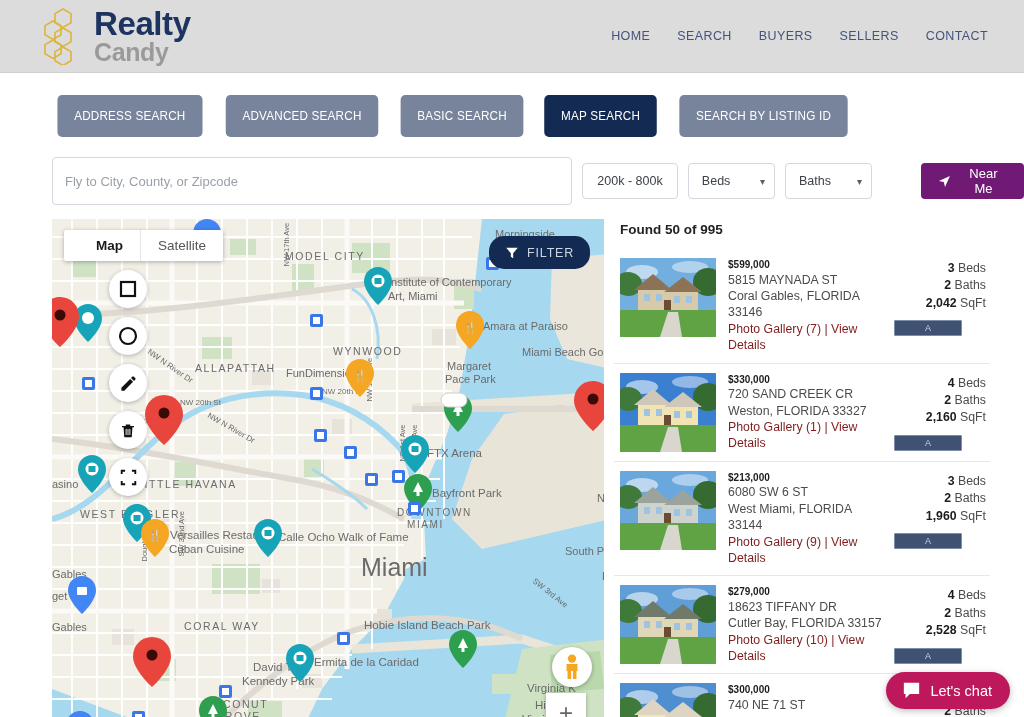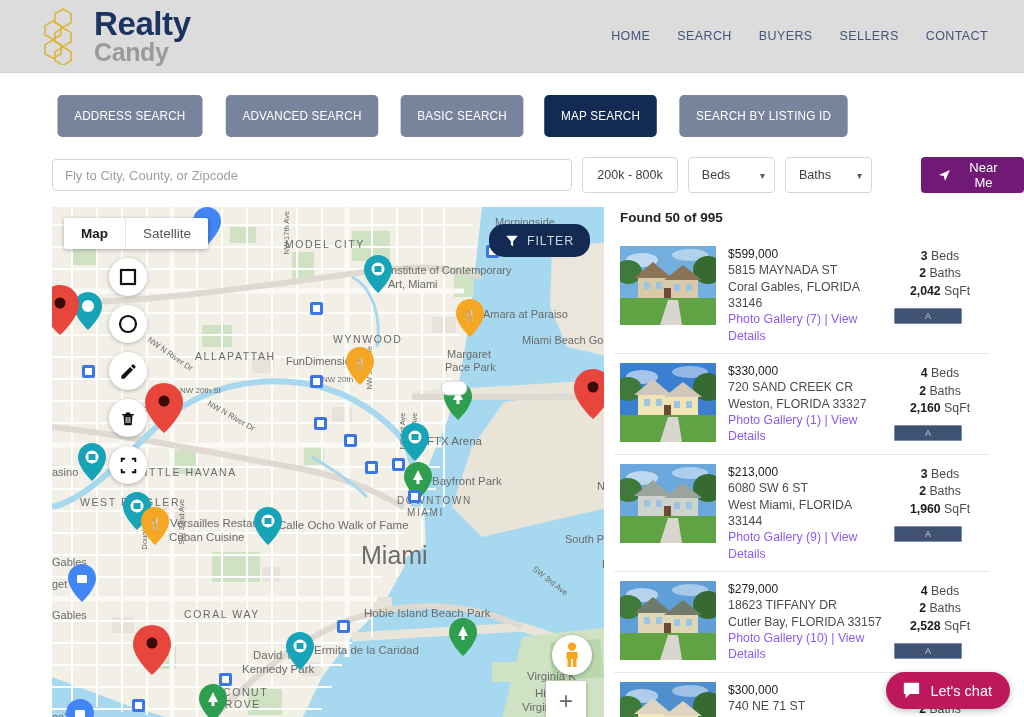--- a/index.html
+++ b/index.html
@@ -48,21 +48,21 @@
     transform: scaleX(0.93); transform-origin: center;
   }
   .tab.active { background: #132a52; }
 
   
   .search-row {
     display: flex; align-items: center; gap: 10px;
     padding: 20px 0 0 52px;
   }
   .fly-input {
-    width: 527px; height: 32px; border: 1px solid #d4d7dd;
+    width: 527px; height: 48px; border: 1px solid #d4d7dd;
     border-radius: 4px; padding: 0 12px; font-size: 13px;
     color: #3a3a3a; background: #fff;
     font-family: "Liberation Sans", sans-serif;
   }
   .fly-input::placeholder { color: #9aa0a8; }
   .price-box {
     width: 97px; height: 36px; border: 1px solid #d4d7dd; border-radius: 4px;
     display: flex; align-items: center; justify-content: center;
     font-size: 12.5px; color: #3c4148; background: #fff; cursor: pointer;
   }
@@ -95,21 +95,21 @@
   .map svg.basemap { position:absolute; inset:0; width:558px; height:512px; }
 
   .map-type {
     position: absolute; top: 11px; left: 12px; z-index: 12;
     display: flex; background: #fff; border-radius: 2px;
     box-shadow: 0 1px 4px rgba(0,0,0,.3);
   }
   .map-type div {
     padding: 8px 17px; font-size: 13.5px; color: #565656; cursor: pointer;
   }
-  .map-type div.sel { color: #1a1a1a; font-weight: bold; }
+  .map-type div.sel { color: #1a1a1a; font-weight: bold; margin-left: 15px; }
   .map-type div + div { border-left: 1px solid #e6e6e6; }
 
   .draw-tools {
     position: absolute; left: 57px; top: 51px; z-index: 12;
     display: flex; flex-direction: column; gap: 9px;
   }
   .tool {
     width: 38px; height: 38px; border-radius: 50%; background: #fff;
     display: flex; align-items: center; justify-content: center;
     box-shadow: 0 1px 4px rgba(0,0,0,.28); cursor: pointer;
@@ -153,26 +153,26 @@
   .card {
     display: flex; padding: 9px 4px 9px 6px; gap: 12px;
     border-bottom: 1px solid #e7e7e7; position: relative;
   }
   .thumb {
     width: 96px; height: 79px; flex: 0 0 96px; border-radius: 1px;
     overflow: hidden; background: #7fb2d8; cursor: pointer;
   }
   .thumb svg { display: block; width: 96px; height: 79px; }
   .card-mid { flex: 1; min-width: 0; padding-top: 1px; }
-  .price { font-size: 12px; font-weight: normal; color: #1c1c1c; line-height: 1.28; }
+  .price { font-size: 10px; font-weight: bold; color: #1c1c1c; line-height: 1.28; }
   .addr { font-size: 12.3px; color: #4b4b4b; line-height: 1.33; }
-  .links { font-size: 12.3px; color: #8b5cf6; line-height: 1.33; }
+  .links { font-size: 12.3px; color: #7f1d1d; line-height: 1.33; }
   .links span { cursor: pointer; }
   .card-right {
-    width: 92px; flex: 0 0 92px; text-align: center; padding-top: 2px;
+    width: 92px; flex: 0 0 92px; text-align: right; padding-top: 2px;
   }
   .spec { font-size: 12.3px; color: #4b4b4b; line-height: 1.42; white-space: nowrap; }
   .spec b { color: #1c1c1c; font-weight: bold; }
   .a-btn {
     margin-top: 8px; width: 68px; height: 16px; background: #3f5273;
     border: 1px solid #7c8da8; color: #c9d3e2; font-size: 9px;
     display: flex; align-items: center; justify-content: center;
     cursor: pointer; border-radius: 1px;
   }
 

